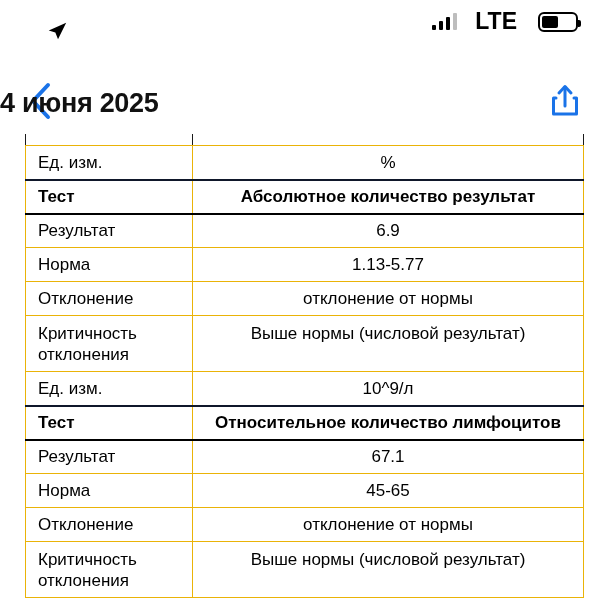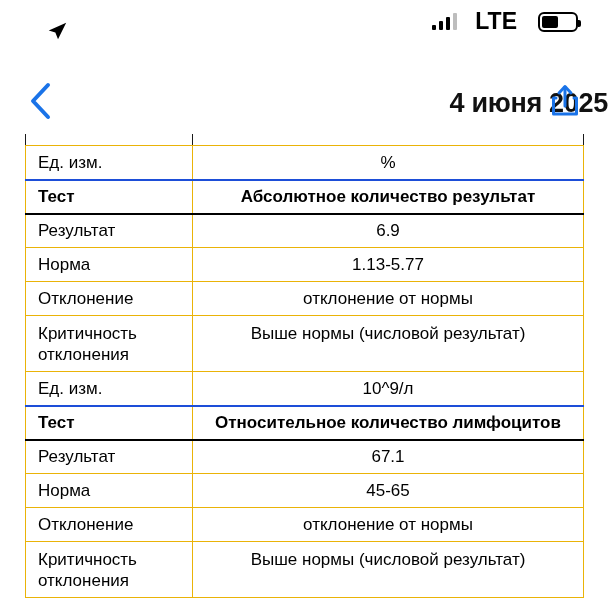--- a/index.html
+++ b/index.html
@@ -129,21 +129,21 @@
     align-items: center;
     justify-content: center;
     cursor: pointer;
   }
   .nav-title {
     position: absolute;
     left: 0;
     right: 0;
     top: 50%;
     transform: translateY(-50%);
-    text-align: right;
+    text-align: left;
     font-size: 27px;
     font-weight: 700;
     letter-spacing: -0.3px;
     color: #111;
   }
   .nav-share {
     position: absolute;
     right: 22px;
     top: 50%;
     transform: translateY(-50%);
@@ -181,21 +181,21 @@
   td.label {
     text-align: left;
     font-size: 17px;
   }
   td.value {
     text-align: center;
     font-size: 17px;
   }
   tr.test-row td {
     font-weight: 700;
-    border-top: 2px solid #1d4ed8;
+    border-top: 2px solid #0f172a;
     border-bottom: 2px solid #000;
   }
   tr.tall td {
     height: 56px;
     vertical-align: top;
     padding-top: 7px;
   }
   tr.tall td.value {
     vertical-align: top;
     text-align: center;

